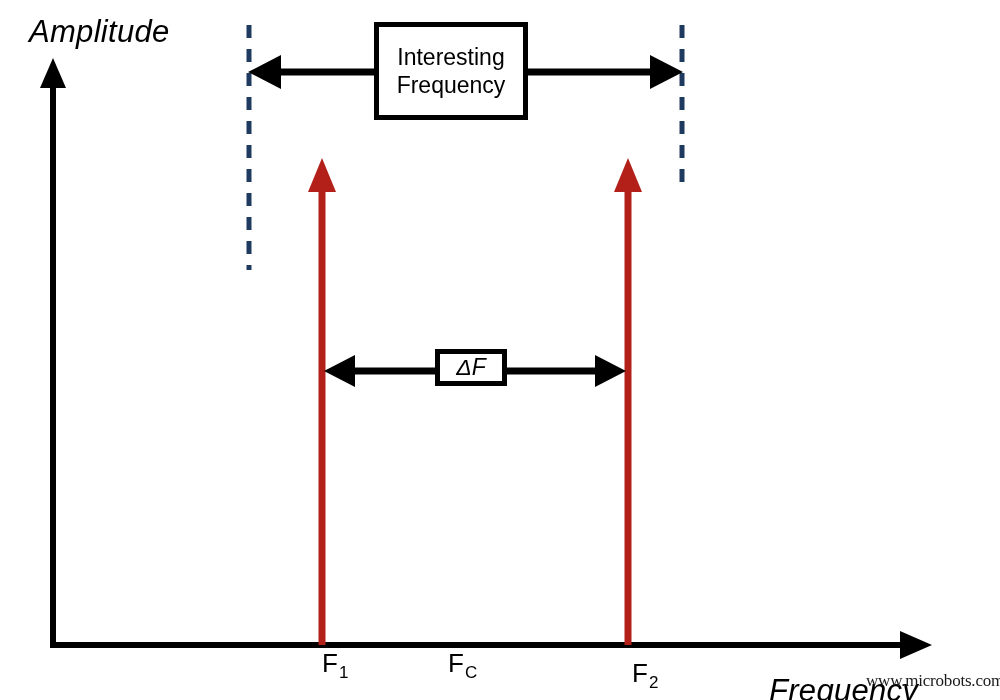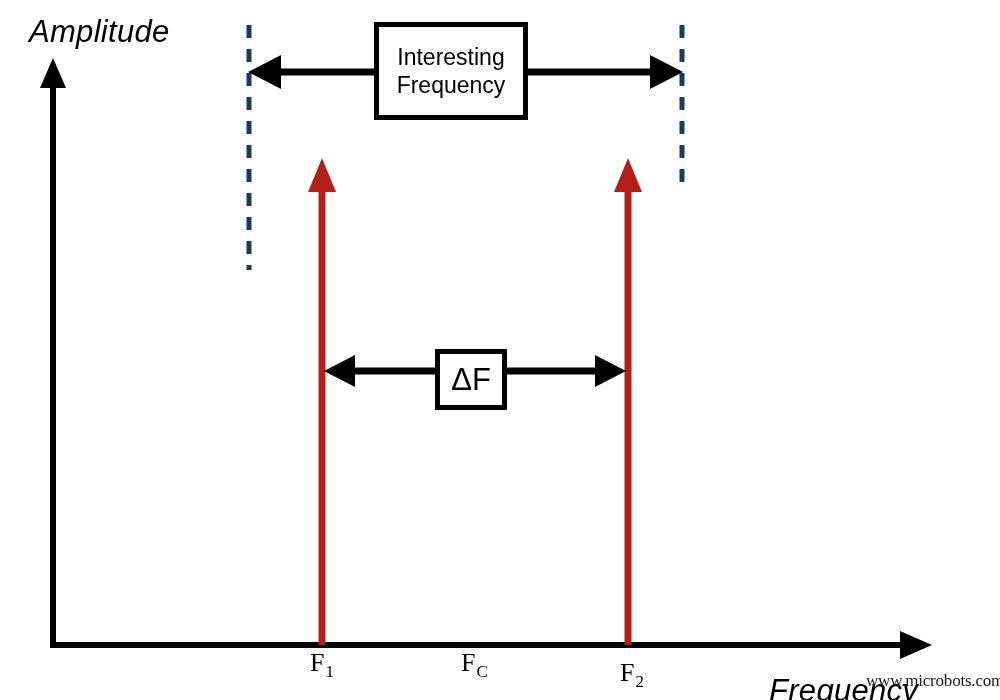--- a/index.html
+++ b/index.html
@@ -38,29 +38,30 @@
     font-weight: normal;
     font-size: 31px;
     letter-spacing: 0.3px;
   }
   #amplitude-label { left: 29px; top: 16px; }
   #frequency-label { left: 769px; top: 655px; margin-top: 20px; }
 
   
   .tick-label {
     font-size: 26px;
-    font-family: Liberation Serif, serif;
+    font-family: Liberation Sans, sans-serif;
+    margin-left: 12px;
   }
   .tick-label sub {
     font-size: 17px;
     vertical-align: -6px;
     padding-left: 1px;
   }
   #tick-f1 { left: 310px; top: 650px; }
-  #tick-fc { left: 461px; top: 650px; }
+  #tick-fc { left: 436px; top: 650px; }
   #tick-f2 { left: 620px; top: 660px; }
 
   
   .callout-box {
     position: absolute;
     background: #ffffff;
     border: 5px solid #000000;
     box-sizing: border-box;
     display: flex;
     flex-direction: column;
@@ -74,22 +75,23 @@
     width: 154px;
     height: 98px;
     font-size: 23px;
     line-height: 1.22;
   }
   #bandwidth-box .line { display: block; }
   #delta-f-box {
     left: 435px;
     top: 349px;
     width: 72px;
-    height: 61px;
-    font-size: 31px;
+    height: 37px;
+    font-size: 23px;
+    font-style: italic;
   }
 
   
   #watermark {
     position: absolute;
     left: 866px;
     top: 671px;
     font-family: "Liberation Serif", serif;
     font-size: 17px;
     color: #1a1a1a;

